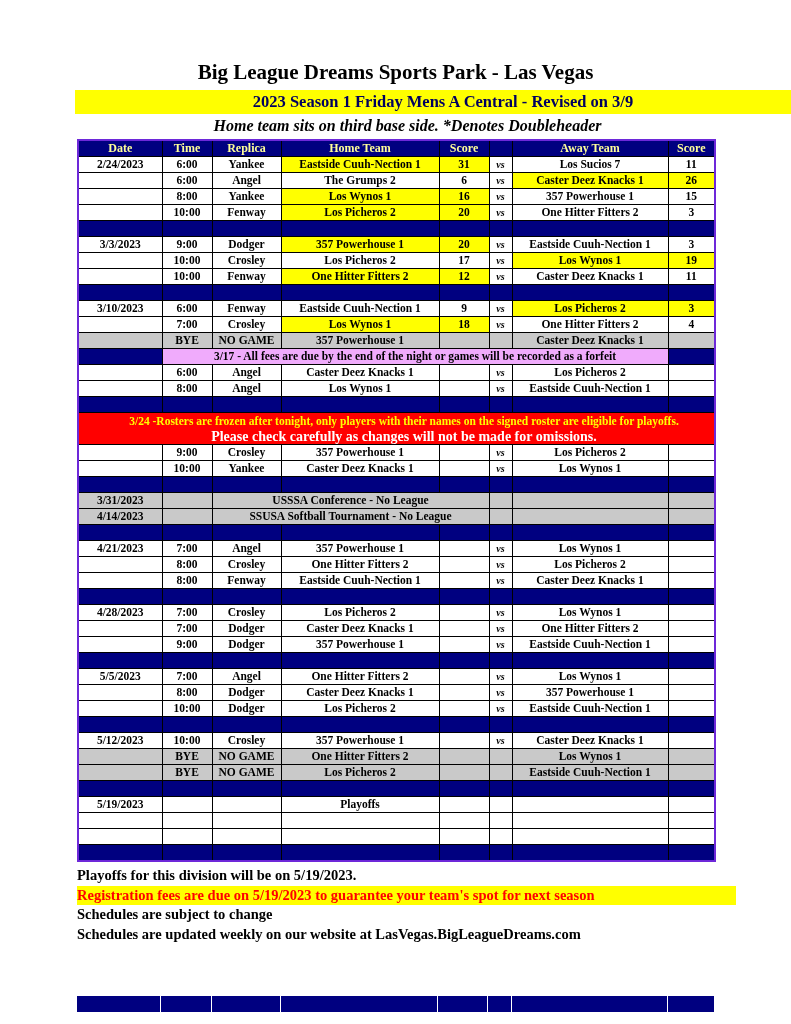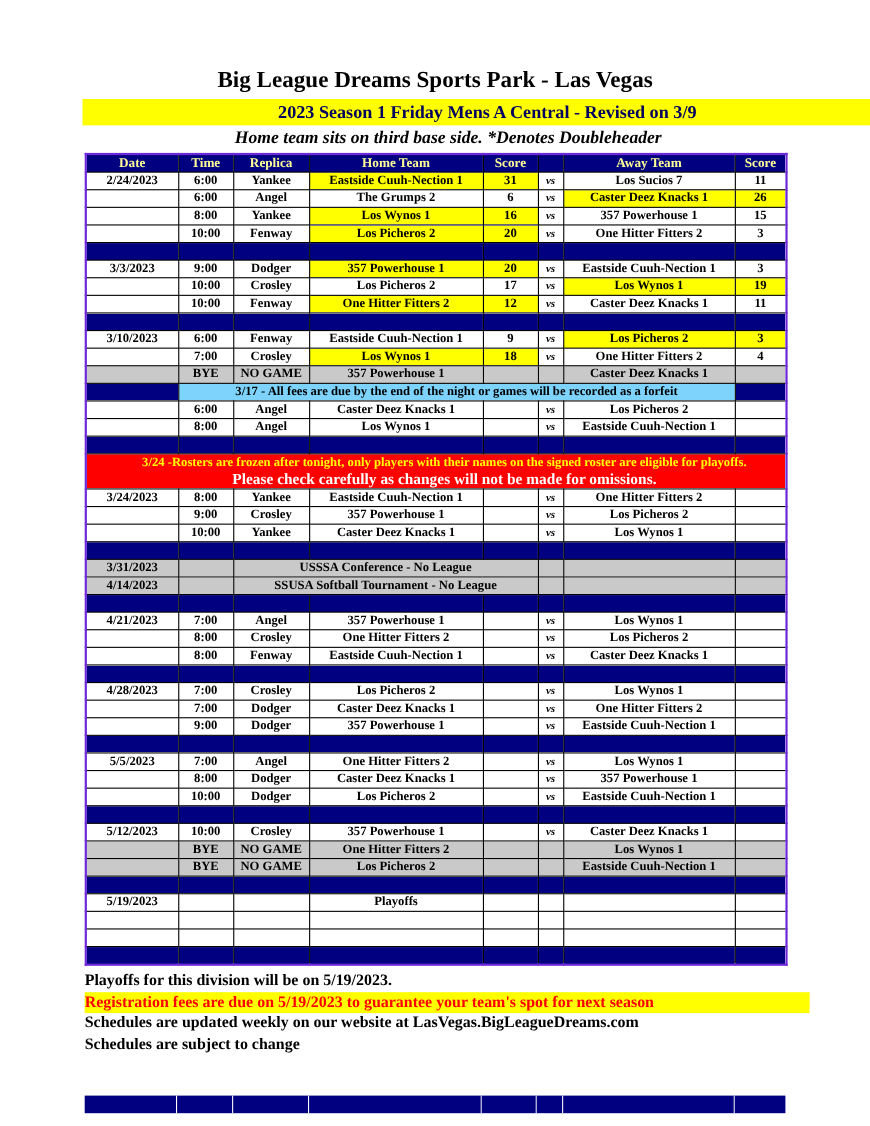--- a/index.html
+++ b/index.html
@@ -13,21 +13,21 @@
   table.schedule{border-collapse:collapse;margin:4px 0 0 77px;table-layout:fixed;width:637px;
                  border:2px solid #6d28d9;}
   .schedule th,.schedule td{border:1px solid #000;height:15px;line-height:15px;padding:0;
       text-align:center;font-weight:bold;font-size:11.5px;overflow:hidden;white-space:nowrap;
       font-family:"Liberation Serif",serif;}
   .schedule th{background:#000080;color:#FFFF99;font-size:12px;}
   td.sep{background:#000080;}
   td.gray{background:#C9C9C9;}
   td.win{background:#FFFF00;}
   td.c-vs,.c-vs{font-style:italic;font-size:10px;}
-  td.notice{background:#7dd3fc;}
+  td.notice{background:#f0abfc;}
   td.navycell{background:#000080;}
   td.alert{background:#FF0000;height:31px;line-height:15px;padding-left:15px;}
   td.alert .l1{color:#FFFF00;font-size:11.5px;}
   td.alert .l2{color:#FFFFFF;font-size:14px;}
   .footer{margin:4px 0 0 77px;}
   .fline{font-weight:bold;font-size:14.5px;line-height:19.5px;color:#000;}
   .freg{background:#FFFF00;color:#FF0000;width:659px;}
   .bottom-bar{position:absolute;left:77px;top:996px;width:637px;height:16px;display:flex;}
   .bottom-bar span{display:block;background:#000080;border-right:1px solid #fff;height:16px;}
   .bottom-bar span:last-child{border-right:none;}
@@ -222,30 +222,20 @@
           <td class="sep"></td>
           <td class="sep"></td>
         </tr>
         <tr>
           <td class="alert" colspan="8">
             <div class="l1">3/24 -Rosters are frozen after tonight, only players with their names on the signed roster are eligible for playoffs.</div>
             <div class="l2">Please check carefully as changes will not be made for omissions.</div>
           </td>
         </tr>
         <tr>
-          <td>3/24/2023</td>
-          <td>8:00</td>
-          <td>Yankee</td>
-          <td>Eastside Cuuh-Nection 1</td>
-          <td></td>
-          <td class="c-vs">vs</td>
-          <td>One Hitter Fitters 2</td>
-          <td></td>
-        </tr>
-        <tr>
           <td></td>
           <td>9:00</td>
           <td>Crosley</td>
           <td>357 Powerhouse 1</td>
           <td></td>
           <td class="c-vs">vs</td>
           <td>Los Picheros 2</td>
           <td></td>
         </tr>
         <tr>
@@ -493,22 +483,22 @@
           <td class="sep"></td>
           <td class="sep"></td>
           <td class="sep"></td>
         </tr>
       </tbody>
   </table>
 
   <div class="footer">
     <div class="fline">Playoffs for this division will be on 5/19/2023.</div>
     <div class="fline freg">Registration fees are due on 5/19/2023 to guarantee your team's spot for next season</div>
+    <div class="fline">Schedules are subject to change</div>
     <div class="fline">Schedules are updated weekly on our website at LasVegas.BigLeagueDreams.com</div>
-    <div class="fline">Schedules are subject to change</div>
   </div>
 
   <div class="bottom-bar">
       <span style="width: 84px;"></span>
       <span style="width: 50px;"></span>
       <span style="width: 69px;"></span>
       <span style="width: 158px;"></span>
       <span style="width: 50px;"></span>
       <span style="width: 23px;"></span>
       <span style="width: 156px;"></span>

